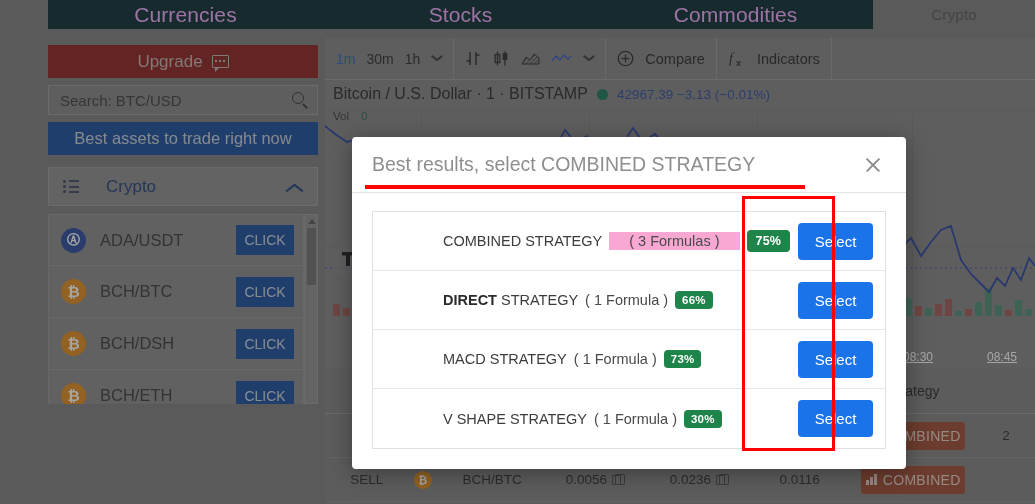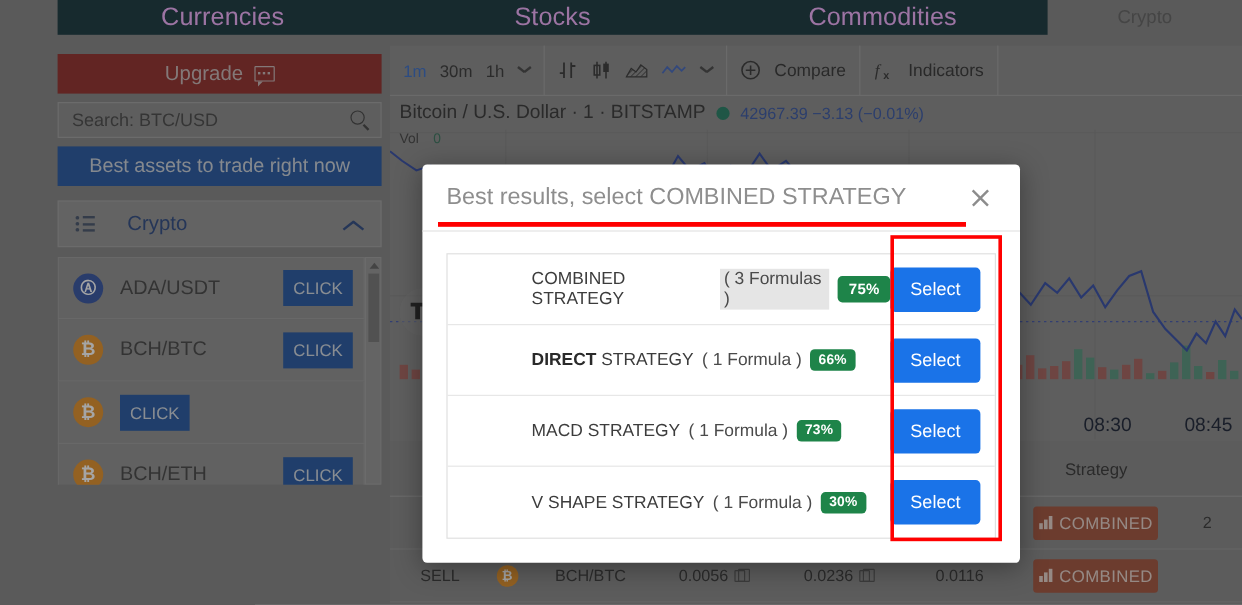--- a/index.html
+++ b/index.html
@@ -163,21 +163,21 @@
   #vol-label { position: absolute; left: 8px; top: 2px; font-size: 11.5px; color: #3a3a3a; }
   #vol-zero  { position: absolute; left: 36px; top: 2px; font-size: 11.5px; color: #2d6b53; }
   .gridline-v { position: absolute; top: 0; bottom: 0; width: 1px; background: rgba(120,120,120,.55); }
   .gridline-h { position: absolute; left: 0; right: 0; height: 1px; background: rgba(120,120,120,.5); }
   #tv-logo {
     position: absolute; left: 8px; top: 132px; width: 40px; height: 40px;
     border-radius: 50%; background: rgba(140,140,140,.55);
     display: flex; align-items: center; justify-content: center;
     font-size: 20px; font-weight: 700; color: #1d1d1d;
   }
-  .xtick { position: absolute; bottom: 2px; font-size: 16px; color: #0f172a; }
+  .xtick { position: absolute; bottom: 2px; font-size: 12px; color: #ffffff; text-decoration: underline; }
 
   
   #bottom-table { position: absolute; left: 325px; top: 368px; width: 710px; height: 136px; background: #828282; }
   #table-head {
     height: 46px; display: flex; align-items: center; border-bottom: 1px solid #9a9a9a;
     padding-left: 6px;
   }
   .th { color: #2b2b2b; font-size: 14px; text-align: center; }
   .tr { height: 44px; display: flex; align-items: center; border-bottom: 1px solid #909090; padding-left: 6px; }
   .td { color: #2d2d2d; font-size: 13.5px; text-align: center; display: flex; align-items: center; justify-content: center; gap: 5px; }
@@ -198,21 +198,21 @@
   .coin-mini { width: 18px; height: 18px; border-radius: 50%; background: #e08a1e;
     display: flex; align-items: center; justify-content: center; color: #fff; font-size: 11px; font-weight: 700; }
   .copy-ico { width: 9px; height: 10px; border: 1px solid #4a4a4a; display: inline-block;
     position: relative; border-radius: 1px; }
   .copy-ico:before { content:''; position: absolute; left: 2px; top: -2px; width: 8px; height: 9px;
     border: 1px solid #4a4a4a; border-radius: 1px; }
 
   
   #modal-scrim { position: absolute; inset: 0; background: rgba(40,40,40,.42); }
   #modal {
-    position: absolute; left: 352px; top: 137px; width: 498px; height: 332px;
+    position: absolute; left: 352px; top: 137px; width: 554px; height: 332px;
     background: #fff; border-radius: 4px; box-shadow: 0 4px 22px rgba(0,0,0,.35);
     display: flex; flex-direction: column;
   }
   #modal-header {
     height: 60px; display: flex; align-items: center; padding: 0 20px;
     border-bottom: 1px solid #e3e3e3; position: relative;
   }
   #modal-title { flex: 1; color: #8e8e8e; font-size: 19.5px; font-weight: 400; }
   #modal-title-underline {
     position: absolute; left: 365px; top: 185px; width: 440px; height: 4px; background: #ff0000;
@@ -228,21 +228,21 @@
   #strategy-list { border: 1px solid #e0e0e0; }
   .strategy-row {
     height: 59px; display: flex; align-items: center; padding: 0 12px 0 22px;
     border-bottom: 1px solid #e7e7e7;
   }
   .strategy-row:last-child { border-bottom: none; }
   .strat-text { flex: 1; font-size: 14.5px; color: #3c3c3c; display: flex; align-items: center; gap: 7px; margin-left: 48px; }
   .strat-name { color: #3c3c3c; }
   .strat-name b { font-weight: 700; color: #2a2a2a; }
   .strat-formulas { color: #4a4a4a; }
-  .strat-formulas.hl { background: #e5e5e5; padding: 1px 3px; }
+  .strat-formulas.hl { background: #f9a8d4; padding: 1px 20px; }
   .pct-badge {
     background: #1e8449; color: #fff; font-size: 11.5px; font-weight: 700;
     border-radius: 4px; padding: 3px 7px; letter-spacing: .2px;
   }
   .pct-badge.lg { font-size: 12.5px; padding: 4px 9px; }
   .select-btn {
     width: 75px; height: 37px; background: #1a73e8; color: #fff; font-size: 15px;
     border: none; border-radius: 4px; cursor: pointer;
     display: flex; align-items: center; justify-content: center;
   }
@@ -318,20 +318,21 @@
         </div>
 
         <div class="crypto-row">
           <span class="coin-ico coin-btc">₿</span>
           <span class="crypto-name">BCH/BTC</span>
           <button class="click-btn">CLICK</button>
         </div>
 
         <div class="crypto-row">
           <span class="coin-ico coin-btc">₿</span>
+          <span class="crypto-name">BCH/DSH</span>
           <button class="click-btn">CLICK</button>
         </div>
 
         <div class="crypto-row">
           <span class="coin-ico coin-btc">₿</span>
           <span class="crypto-name">BCH/ETH</span>
           <button class="click-btn">CLICK</button>
         </div>
 
       </div>

